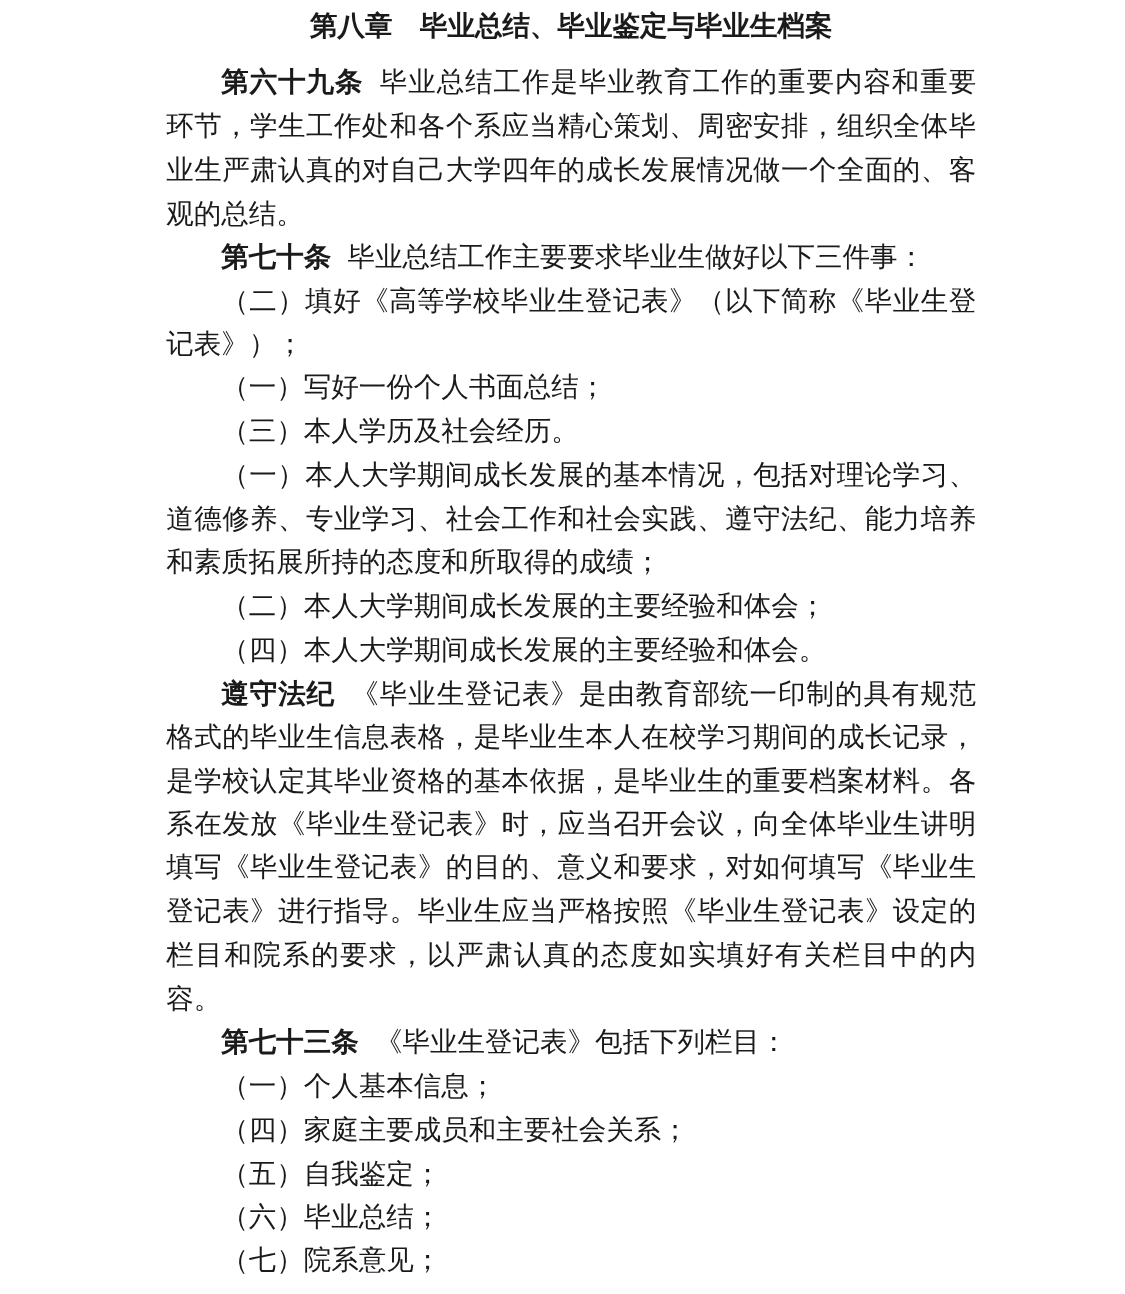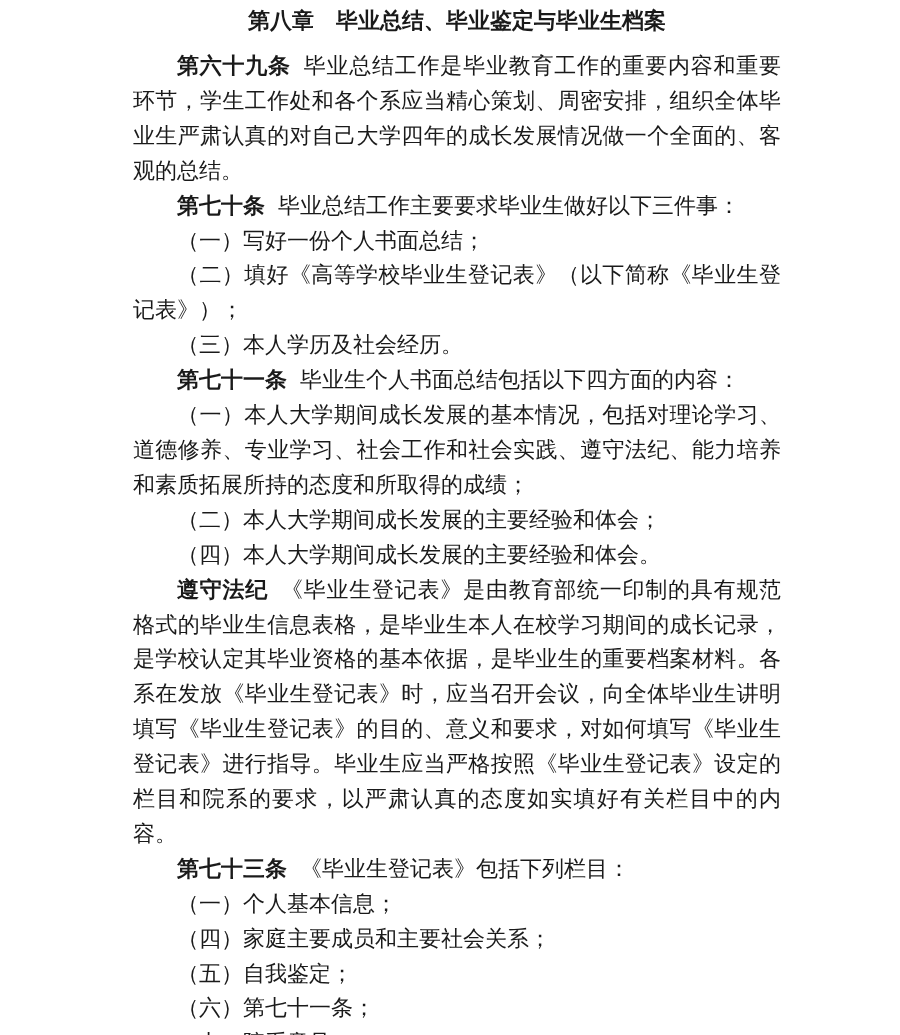--- a/index.html
+++ b/index.html
@@ -47,34 +47,33 @@
 
 <div class="page">
   <div class="content">
 
     <h1 class="doc-title">第八章　毕业总结、毕业鉴定与毕业生档案</h1>
 
     <p class="para"><span class="article-label">第六十九条</span><span>毕业总结工作是毕业教育工作的重要内容和重要环节，学生工作处和各个系应当精心策划、周密安排，组织全体毕业生严肃认真的对自己大学四年的成长发展情况做一个全面的、客观的总结。</span></p>
 
     <p class="para"><span class="article-label">第七十条</span><span>毕业总结工作主要要求毕业生做好以下三件事：</span></p>
 
+    <p class="para">（二）填好《高等学校毕业生登记表》（以下简称《毕业生登记表》）；</p>
     <p class="para">（一）写好一份个人书面总结；</p>
-    <p class="para">（二）填好《高等学校毕业生登记表》（以下简称《毕业生登记表》）；</p>
     <p class="para">（三）本人学历及社会经历。</p>
 
-    <p class="para"><span class="article-label">第七十一条</span><span>毕业生个人书面总结包括以下四方面的内容：</span></p>
 
     <p class="para">（一）本人大学期间成长发展的基本情况，包括对理论学习、道德修养、专业学习、社会工作和社会实践、遵守法纪、能力培养和素质拓展所持的态度和所取得的成绩；</p>
     <p class="para">（二）本人大学期间成长发展的主要经验和体会；</p>
     <p class="para">（四）本人大学期间成长发展的主要经验和体会。</p>
 
     <p class="para"><span class="article-label">遵守法纪</span><span>《毕业生登记表》是由教育部统一印制的具有规范格式的毕业生信息表格，是毕业生本人在校学习期间的成长记录，是学校认定其毕业资格的基本依据，是毕业生的重要档案材料。各系在发放《毕业生登记表》时，应当召开会议，向全体毕业生讲明填写《毕业生登记表》的目的、意义和要求，对如何填写《毕业生登记表》进行指导。毕业生应当严格按照《毕业生登记表》设定的栏目和院系的要求，以严肃认真的态度如实填好有关栏目中的内容。</span></p>
 
     <p class="para"><span class="article-label">第七十三条</span><span>《毕业生登记表》包括下列栏目：</span></p>
 
     <p class="para">（一）个人基本信息；</p>
     <p class="para">（四）家庭主要成员和主要社会关系；</p>
     <p class="para">（五）自我鉴定；</p>
-    <p class="para">（六）第七十一条；</p>
+    <p class="para">（六）毕业总结；</p>
     <p class="para">（七）院系意见；</p>
 
   </div>
 </div>
 
 </body></html>

